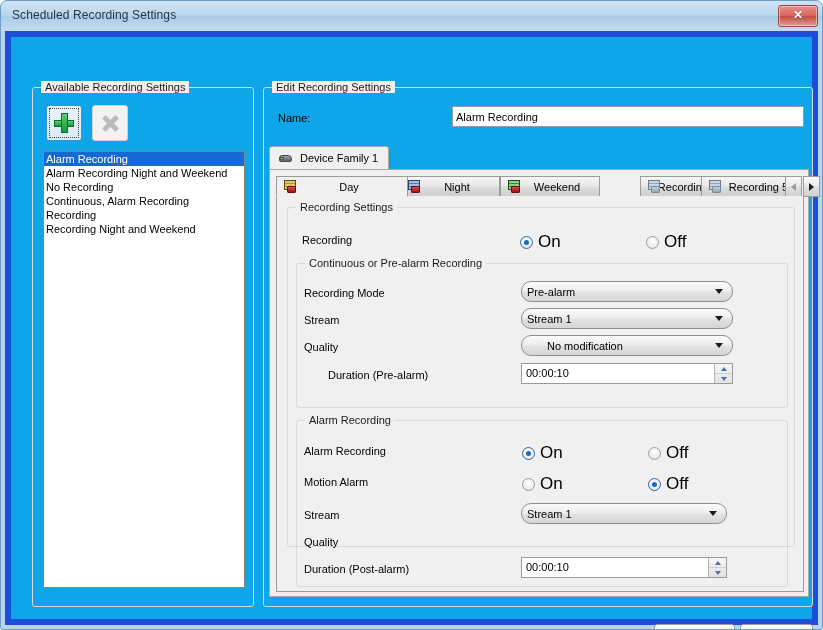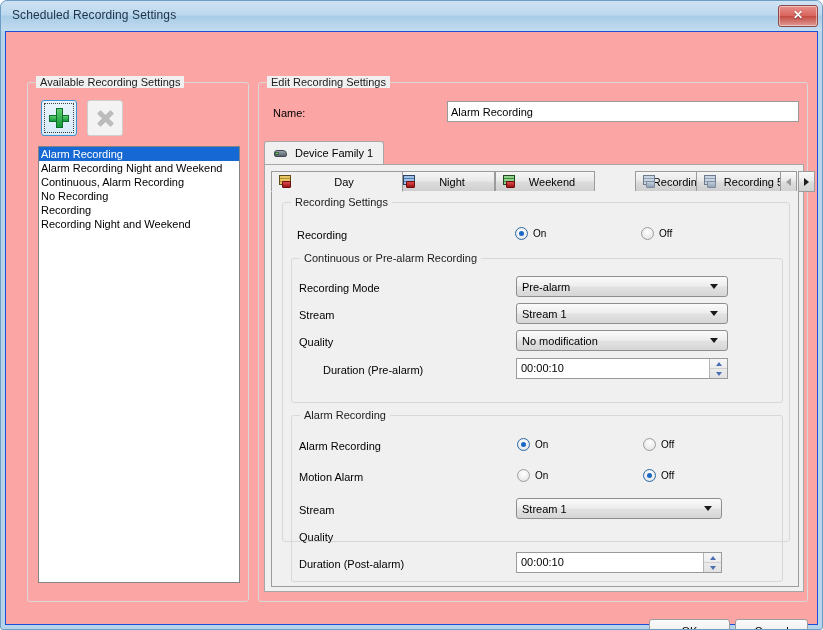--- a/index.html
+++ b/index.html
@@ -23,22 +23,22 @@
     border: 1px solid #6d9cc4;
     border-radius: 7px 7px 3px 3px;
     overflow: hidden;
   }
   .frame-inner {
     position: absolute;
     left: 4px;
     top: 30px;
     right: 4px;
     bottom: 4px;
-    background: #fca5a5;
-    border: 1px solid #1d4ed8;
+    background: #0ea5e9;
+    border: 6px solid #1d4ed8;
     box-sizing: border-box;
   }
 
   
   #titlebar {
     position: absolute;
     left: 0; top: 0;
     width: 823px;
     height: 30px;
     background: linear-gradient(to bottom, #cfe2f3 0%, #bcd8ee 45%, #a9cde7 52%, #c3dcf0 100%);
@@ -436,29 +436,29 @@
     border-color: #2b6aa8;
   }
   .radio.checked .dot:after {
     content: "";
     position: absolute;
     left: 3px; top: 3px;
     width: 5px; height: 5px;
     border-radius: 50%;
     background: #1a68c4;
   }
-  .radio .rlabel { font-size: 10px; }
+  .radio .rlabel { font-size: 17px; }
 
   
   .combo {
     position: absolute;
     height: 21px;
     box-sizing: border-box;
     border: 1px solid #8e8e8e;
-    border-radius: 3px;
+    border-radius: 10px;
     background: linear-gradient(to bottom, #fbfbfb 0%, #ededed 48%, #e2e2e2 52%, #d6d6d6 100%);
     display: flex;
     align-items: center;
     cursor: pointer;
     gap: 36px;
   }
   .combo .ctext {
     padding-left: 5px;
     font-size: 11px;
     color: #000;
@@ -567,22 +567,22 @@
           <div class="x-icon">
             <i class="a"></i>
               <i class="b"></i>
           </div>
         </div>
       </div>
 
       <div id="settings-list">
         <div class="list-item selected">Alarm Recording</div>
         <div class="list-item">Alarm Recording Night and Weekend</div>
+        <div class="list-item">No Recording</div>
         <div class="list-item">Continuous, Alarm Recording</div>
-        <div class="list-item">No Recording</div>
         <div class="list-item">Recording</div>
         <div class="list-item">Recording Night and Weekend</div>
       </div>
     </div>
 
     <div class="groupbox" id="edit-group">
       <div class="gb-title">Edit Recording Settings</div>
 
       <div id="name-label" class="field-label">Name:</div>
       <input id="name-input" type="text" value="Alarm Recording" style="">
@@ -668,21 +668,21 @@
                 <span class="carrow"></span>
               </div>
 
               <div class="field-label" style="left:7px; top:50px;">Stream</div>
               <div class="combo" style="left:224px; top:44px; width:212px;">
                 <span class="ctext">Stream 1</span>
                 <span class="carrow"></span>
               </div>
 
               <div class="field-label" style="left:7px; top:77px;">Quality</div>
-              <div class="combo" style="left:224px; top:71px; width:212px;">
+              <div class="combo" style="left:224px; top:71px; width:212px;padding-left:20px;">
                 <span class="ctext">No modification</span>
                 <span class="carrow"></span>
               </div>
 
               <div class="field-label" style="left:7px; top:105px;padding-left:24px;">Duration (Pre-alarm)</div>
               <div class="spin" style="left:224px; top:99px; width:212px;">
                 <span class="stext">00:00:10</span>
                 <span class="sbtns">
                   <span class="sbtn">
                       <span class="up"></span>

